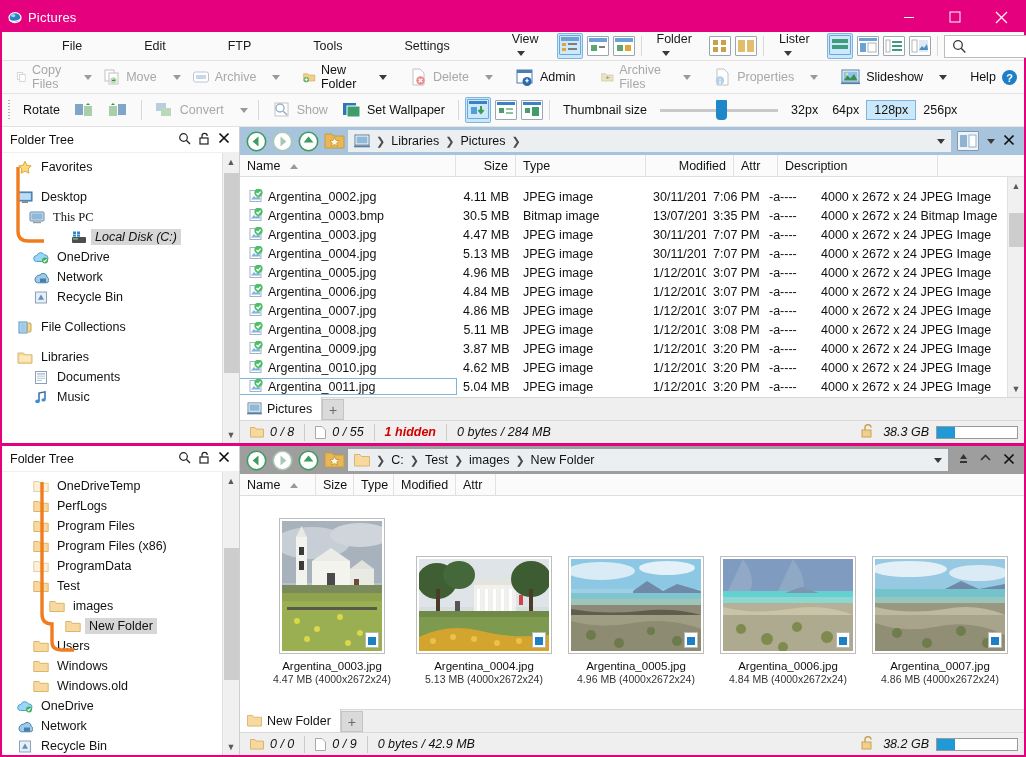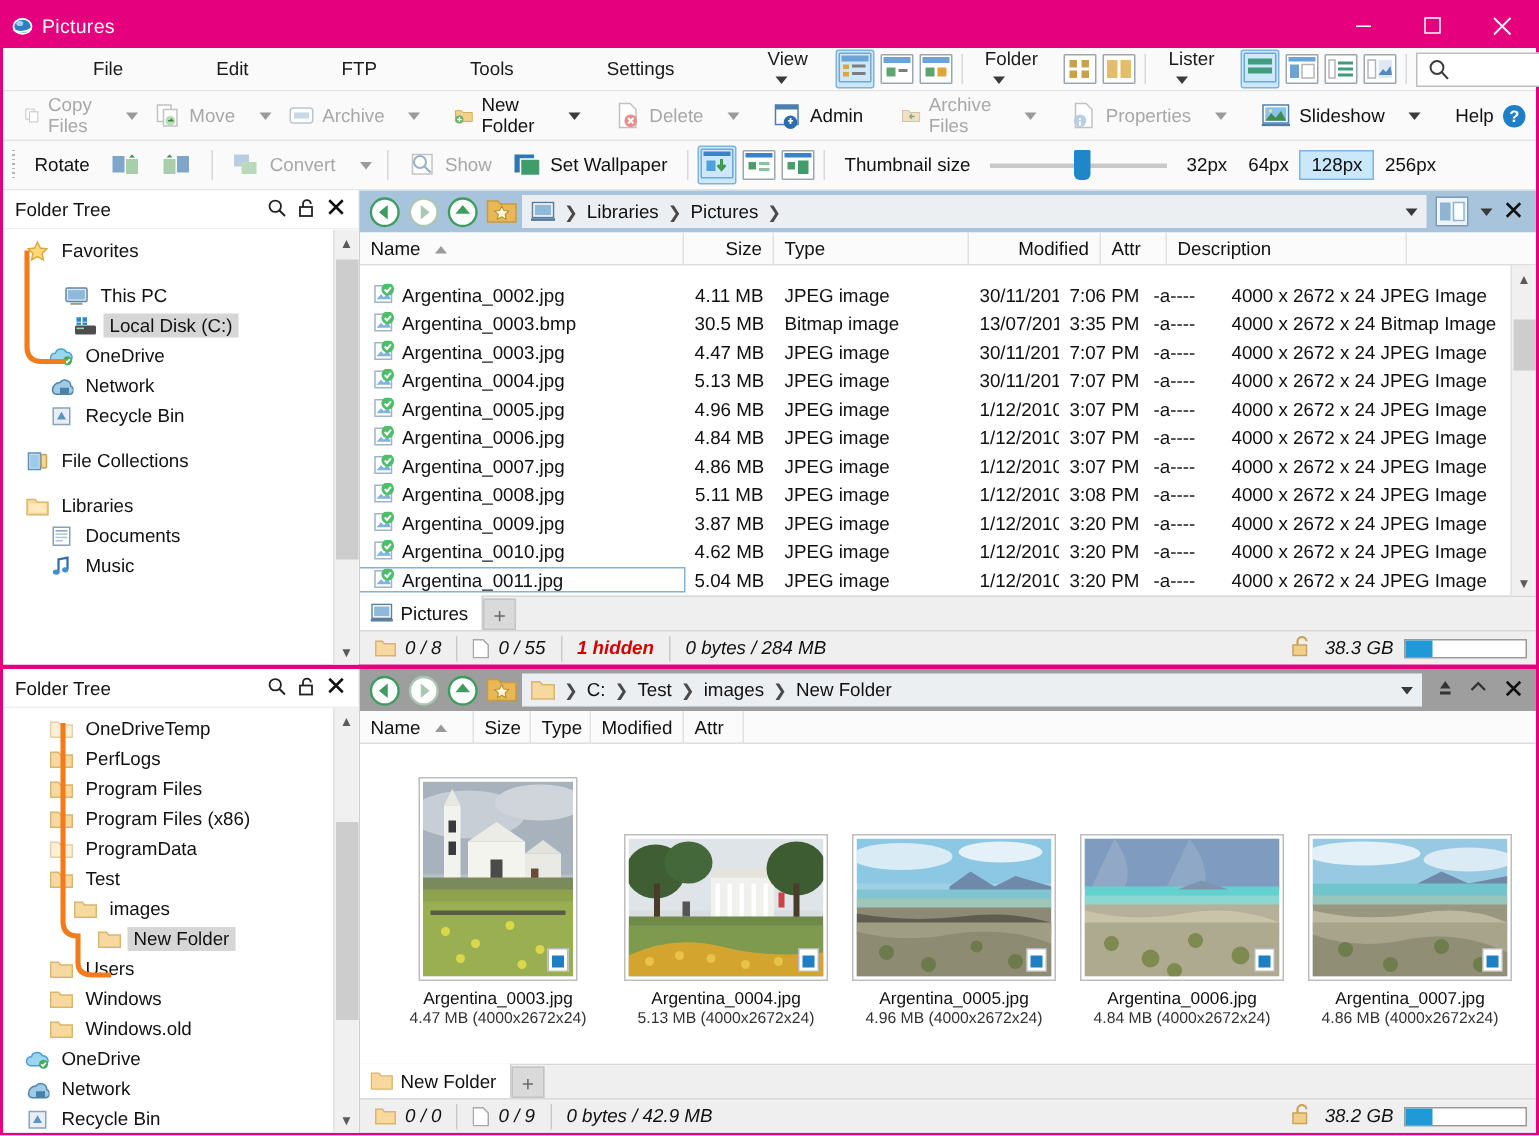--- a/index.html
+++ b/index.html
@@ -490,31 +490,41 @@
           <div id="tree-top-list" style="padding-top:4px">
               <div class="tline" style="padding-left: 14px;">
                 <span class="ticon">
                   <svg width="16" height="15" viewBox="0 0 16 15">
                     <path d="M8 1.3 l1.9 4 4.3.6-3.1 3 .8 4.3L8 11.1 4.1 13.2l.8-4.3-3.1-3 4.3-.6z" fill="#ffd978" stroke="#d9a93a"></path>
                   </svg>
                 </span>
                 <span class="tlbl">Favorites</span>
               </div>
               <div class="tline" style="padding-left: 14px; height: 10px;"></div>
-              <div class="tline" style="padding-left: 40px;">
+              <div class="tline" style="padding-left: 14px;">
+                <span class="ticon">
+                  <svg width="16" height="15" viewBox="0 0 16 15">
+                    <rect x="1" y="2" width="14" height="9" fill="#5e9fd4" stroke="#3a6f9e"></rect>
+                    <rect x="2.2" y="3.2" width="11.6" height="6.6" fill="#bcdcf4"></rect>
+                    <rect x="5" y="11.5" width="6" height="1.4" fill="#7b7b7b"></rect>
+                  </svg>
+                </span>
+                <span class="tlbl">Desktop</span>
+              </div>
+              <div class="tline" style="padding-left: 26px; font-family: Liberation Serif, serif;">
                 <span class="ticon">
                   <svg width="16" height="15" viewBox="0 0 16 15">
                     <rect x="1" y="2" width="14" height="9" rx="1" fill="#dbeaf6" stroke="#5e87ab"></rect>
                     <rect x="2.4" y="3.4" width="11.2" height="6.2" fill="#8fb9d8"></rect>
                     <rect x="4" y="11.8" width="8" height="1.4" fill="#9a9a9a"></rect>
                   </svg>
                 </span>
                 <span class="tlbl">This PC</span>
               </div>
-              <div class="tline sel" style="padding-left: 46px;">
+              <div class="tline sel" style="padding-left: 68px; font-style: italic;">
                 <span class="ticon">
                   <svg width="16" height="15" viewBox="0 0 16 15">
                     <rect x="1" y="7" width="14" height="6" rx="1" fill="#4d4d4d"></rect>
                     <rect x="2" y="8.4" width="5" height="1" fill="#8fe0a0"></rect>
                     <rect x="2" y="1.5" width="3" height="3" fill="#2f86c8"></rect>
                     <rect x="6" y="1.5" width="3" height="3" fill="#2f86c8"></rect>
                     <rect x="2" y="5" width="3" height="1.6" fill="#2f86c8"></rect>
                     <rect x="6" y="5" width="3" height="1.6" fill="#2f86c8"></rect>
                   </svg>
                 </span>

